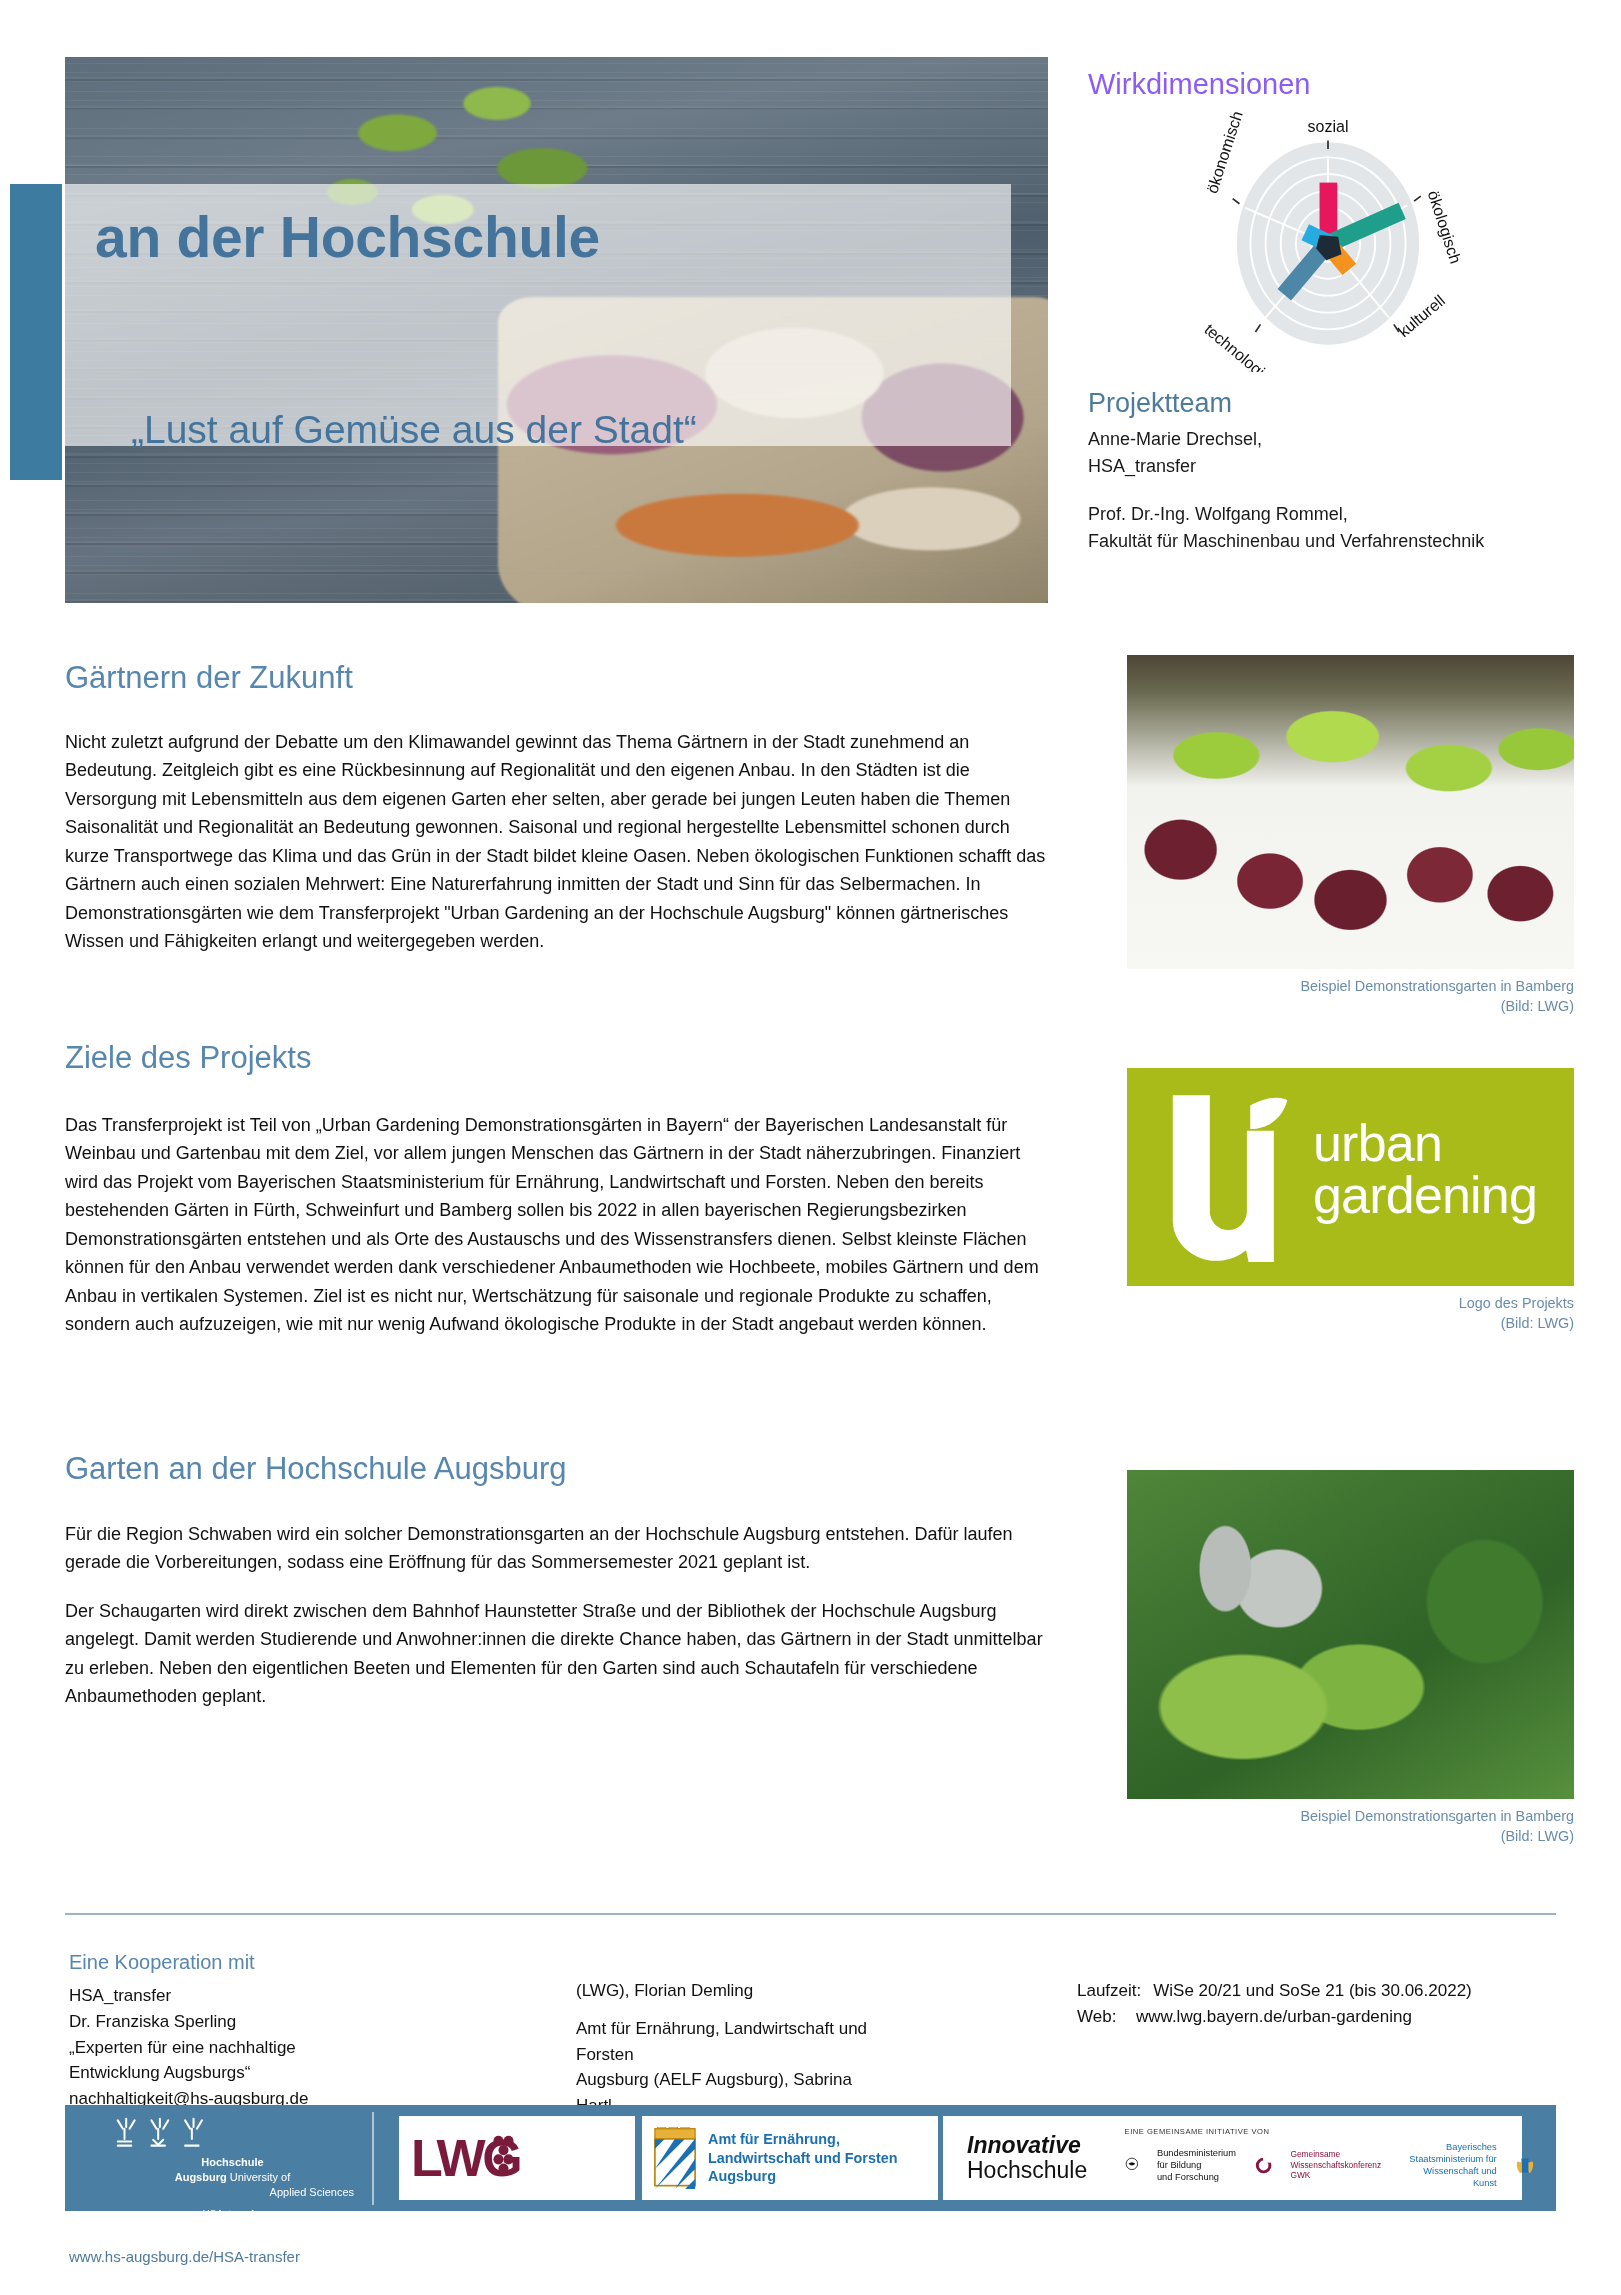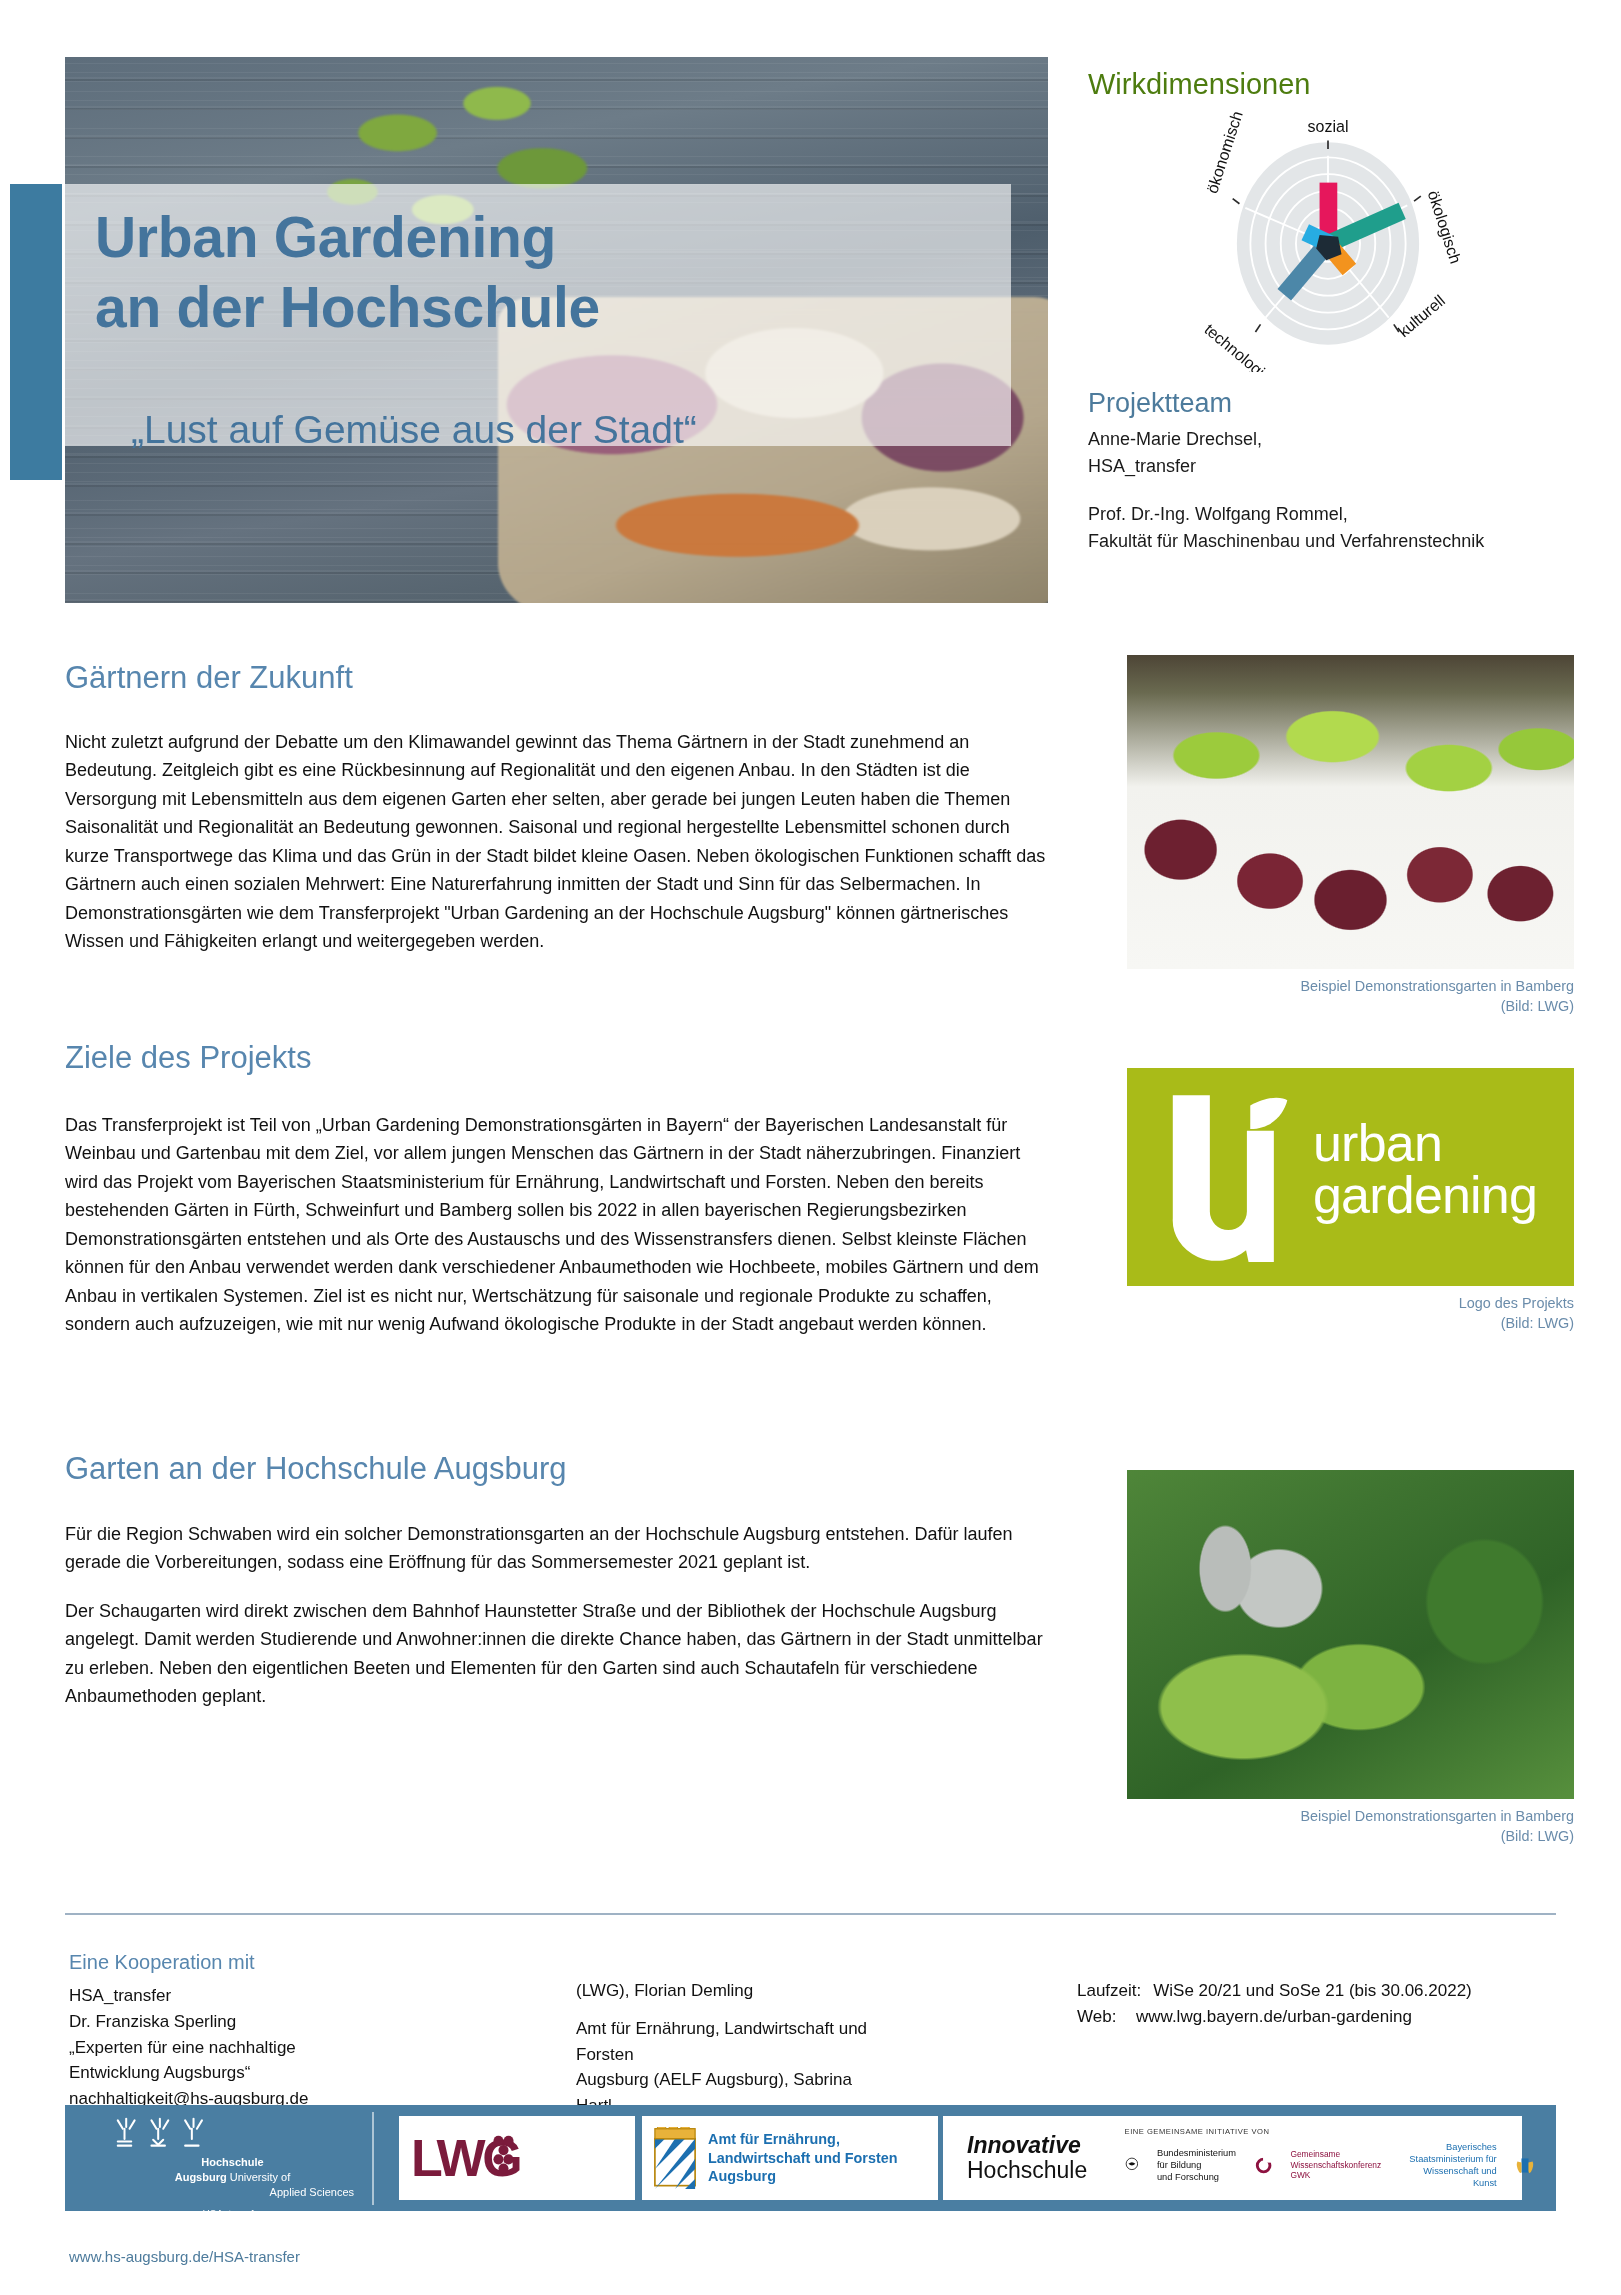--- a/index.html
+++ b/index.html
@@ -109,21 +109,21 @@
     line-height: 1.2;
     margin-left: 36px;
   }
 
   
   .wirk-heading {
     position: absolute;
     left: 1088px;
     top: 68px;
     font-size: 29px;
-    color: #4d7c0f;
+    color: #8b5cf6;
   }
   .radar-wrap {
     position: absolute;
     left: 1193px;
     top: 108px;
     width: 270px;
     height: 264px;
   }
   .projektteam-heading {
     position: absolute;
@@ -360,21 +360,20 @@
 
   <div class="hero">
     <div class="hero-photo"></div>
     <div class="hero-greens"></div>
     <div class="hero-basket"></div>
   </div>
 
   <div class="hero-titlebox"></div>
 
   <div class="hero-title">
-    <div>Urban Gardening</div>
     <div>an der Hochschule</div>
   </div>
   <div class="hero-subtitle">„Lust auf Gemüse aus der Stadt“</div>
 
   <div class="wirk-heading">Wirkdimensionen</div>
 
   <div class="radar-wrap">
     <svg viewBox="0 0 320 312" width="270" height="264">
 
       <ellipse cx="160" cy="160" rx="108" ry="120" fill="#e3e6e8"></ellipse>

